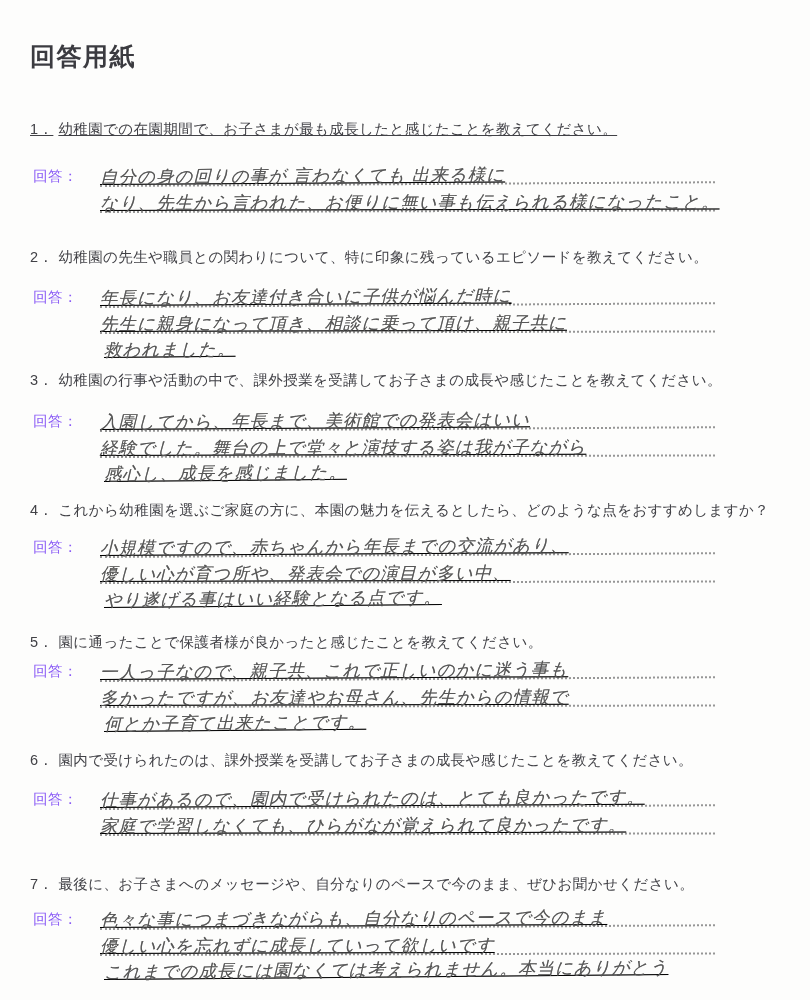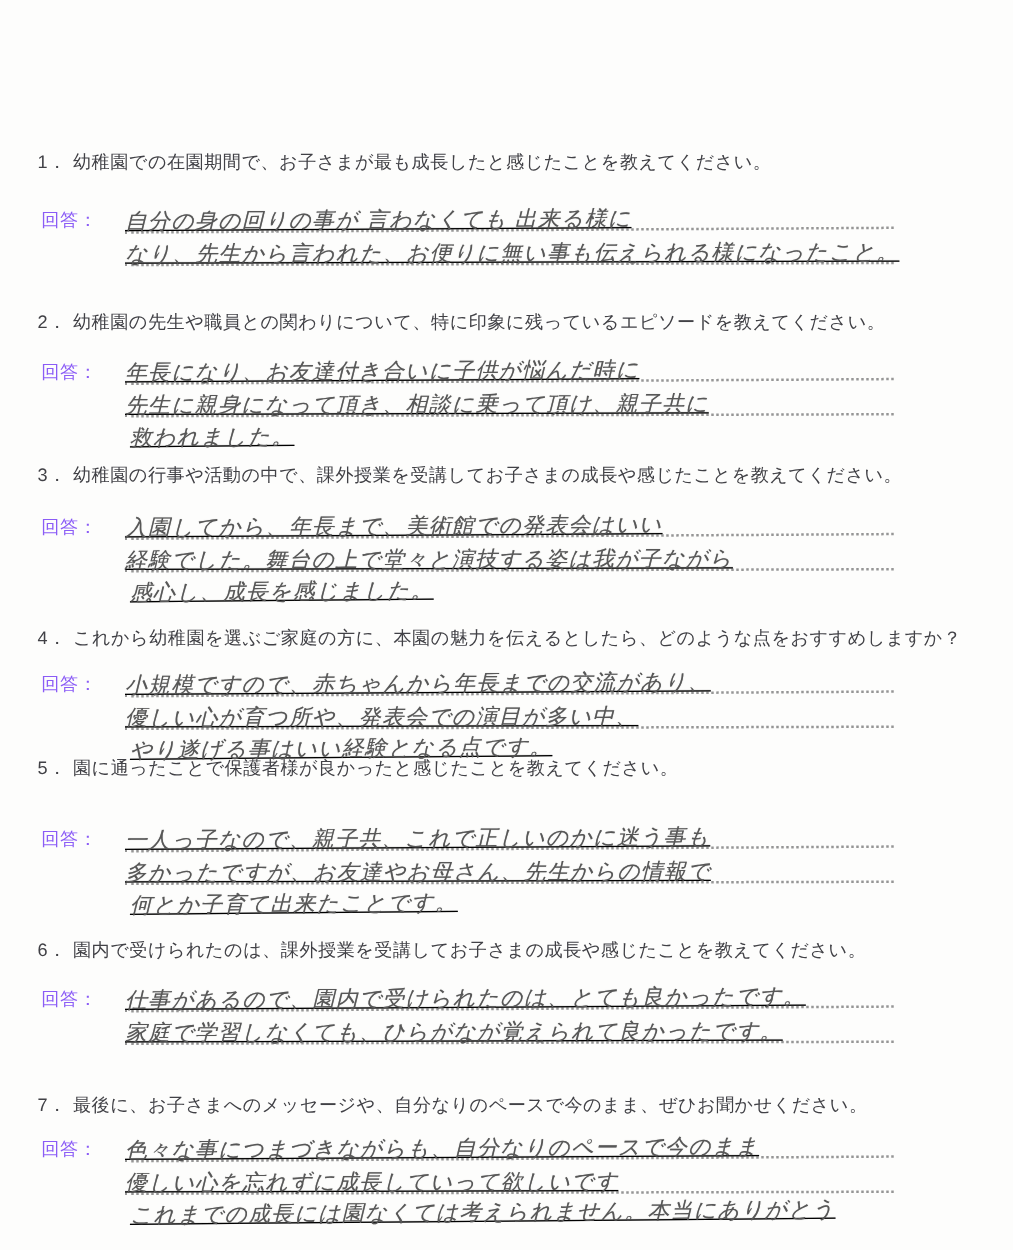--- a/index.html
+++ b/index.html
@@ -47,22 +47,23 @@
   }
   .hand-line.no-ul { border-bottom: none; }
   .hand-line:nth-child(2) { transform: rotate(-0.15deg); }
   .hand-line:nth-child(3) { transform: rotate(-0.5deg); padding-left: 4px; }
 </style>
 </head>
 <body>
 
 <div class="page">
 
+  <h1 class="doc-title">回答用紙</h1>
 
-  <div class="question" style="top:120px;">
+  <div class="question" style="top:120px;text-decoration:underline;">
     <span class="qnum">1．</span><span>幼稚園での在園期間で、お子さまが最も成長したと感じたことを教えてください。</span>
   </div>
   <div class="answer-row" style="top:161px;">
     <span class="answer-label">回答：</span>
     <div class="lines">
       <div class="hand-line">自分の身の回りの事が 言わなくても 出来る様に</div>
       <div class="hand-line">なり、先生から言われた、お便りに無い事も伝えられる様になったこと。</div>
     </div>
   </div>
 
@@ -95,21 +96,21 @@
   </div>
   <div class="answer-row" style="top:532px;">
     <span class="answer-label">回答：</span>
     <div class="lines">
       <div class="hand-line">小規模ですので、赤ちゃんから年長までの交流があり、</div>
       <div class="hand-line">優しい心が育つ所や、発表会での演目が多い中、</div>
       <div class="hand-line no-ul">やり遂げる事はいい経験となる点です。</div>
     </div>
   </div>
 
-  <div class="question" style="top:605px;">
+  <div class="question" style="top:633px;">
     <span class="qnum">5．</span><span>園に通ったことで保護者様が良かったと感じたことを教えてください。</span>
   </div>
   <div class="answer-row" style="top:656px;">
     <span class="answer-label">回答：</span>
     <div class="lines">
       <div class="hand-line">一人っ子なので、親子共、これで正しいのかに迷う事も</div>
       <div class="hand-line">多かったですが、お友達やお母さん、先生からの情報で</div>
       <div class="hand-line no-ul">何とか子育て出来たことです。</div>
     </div>
   </div>

